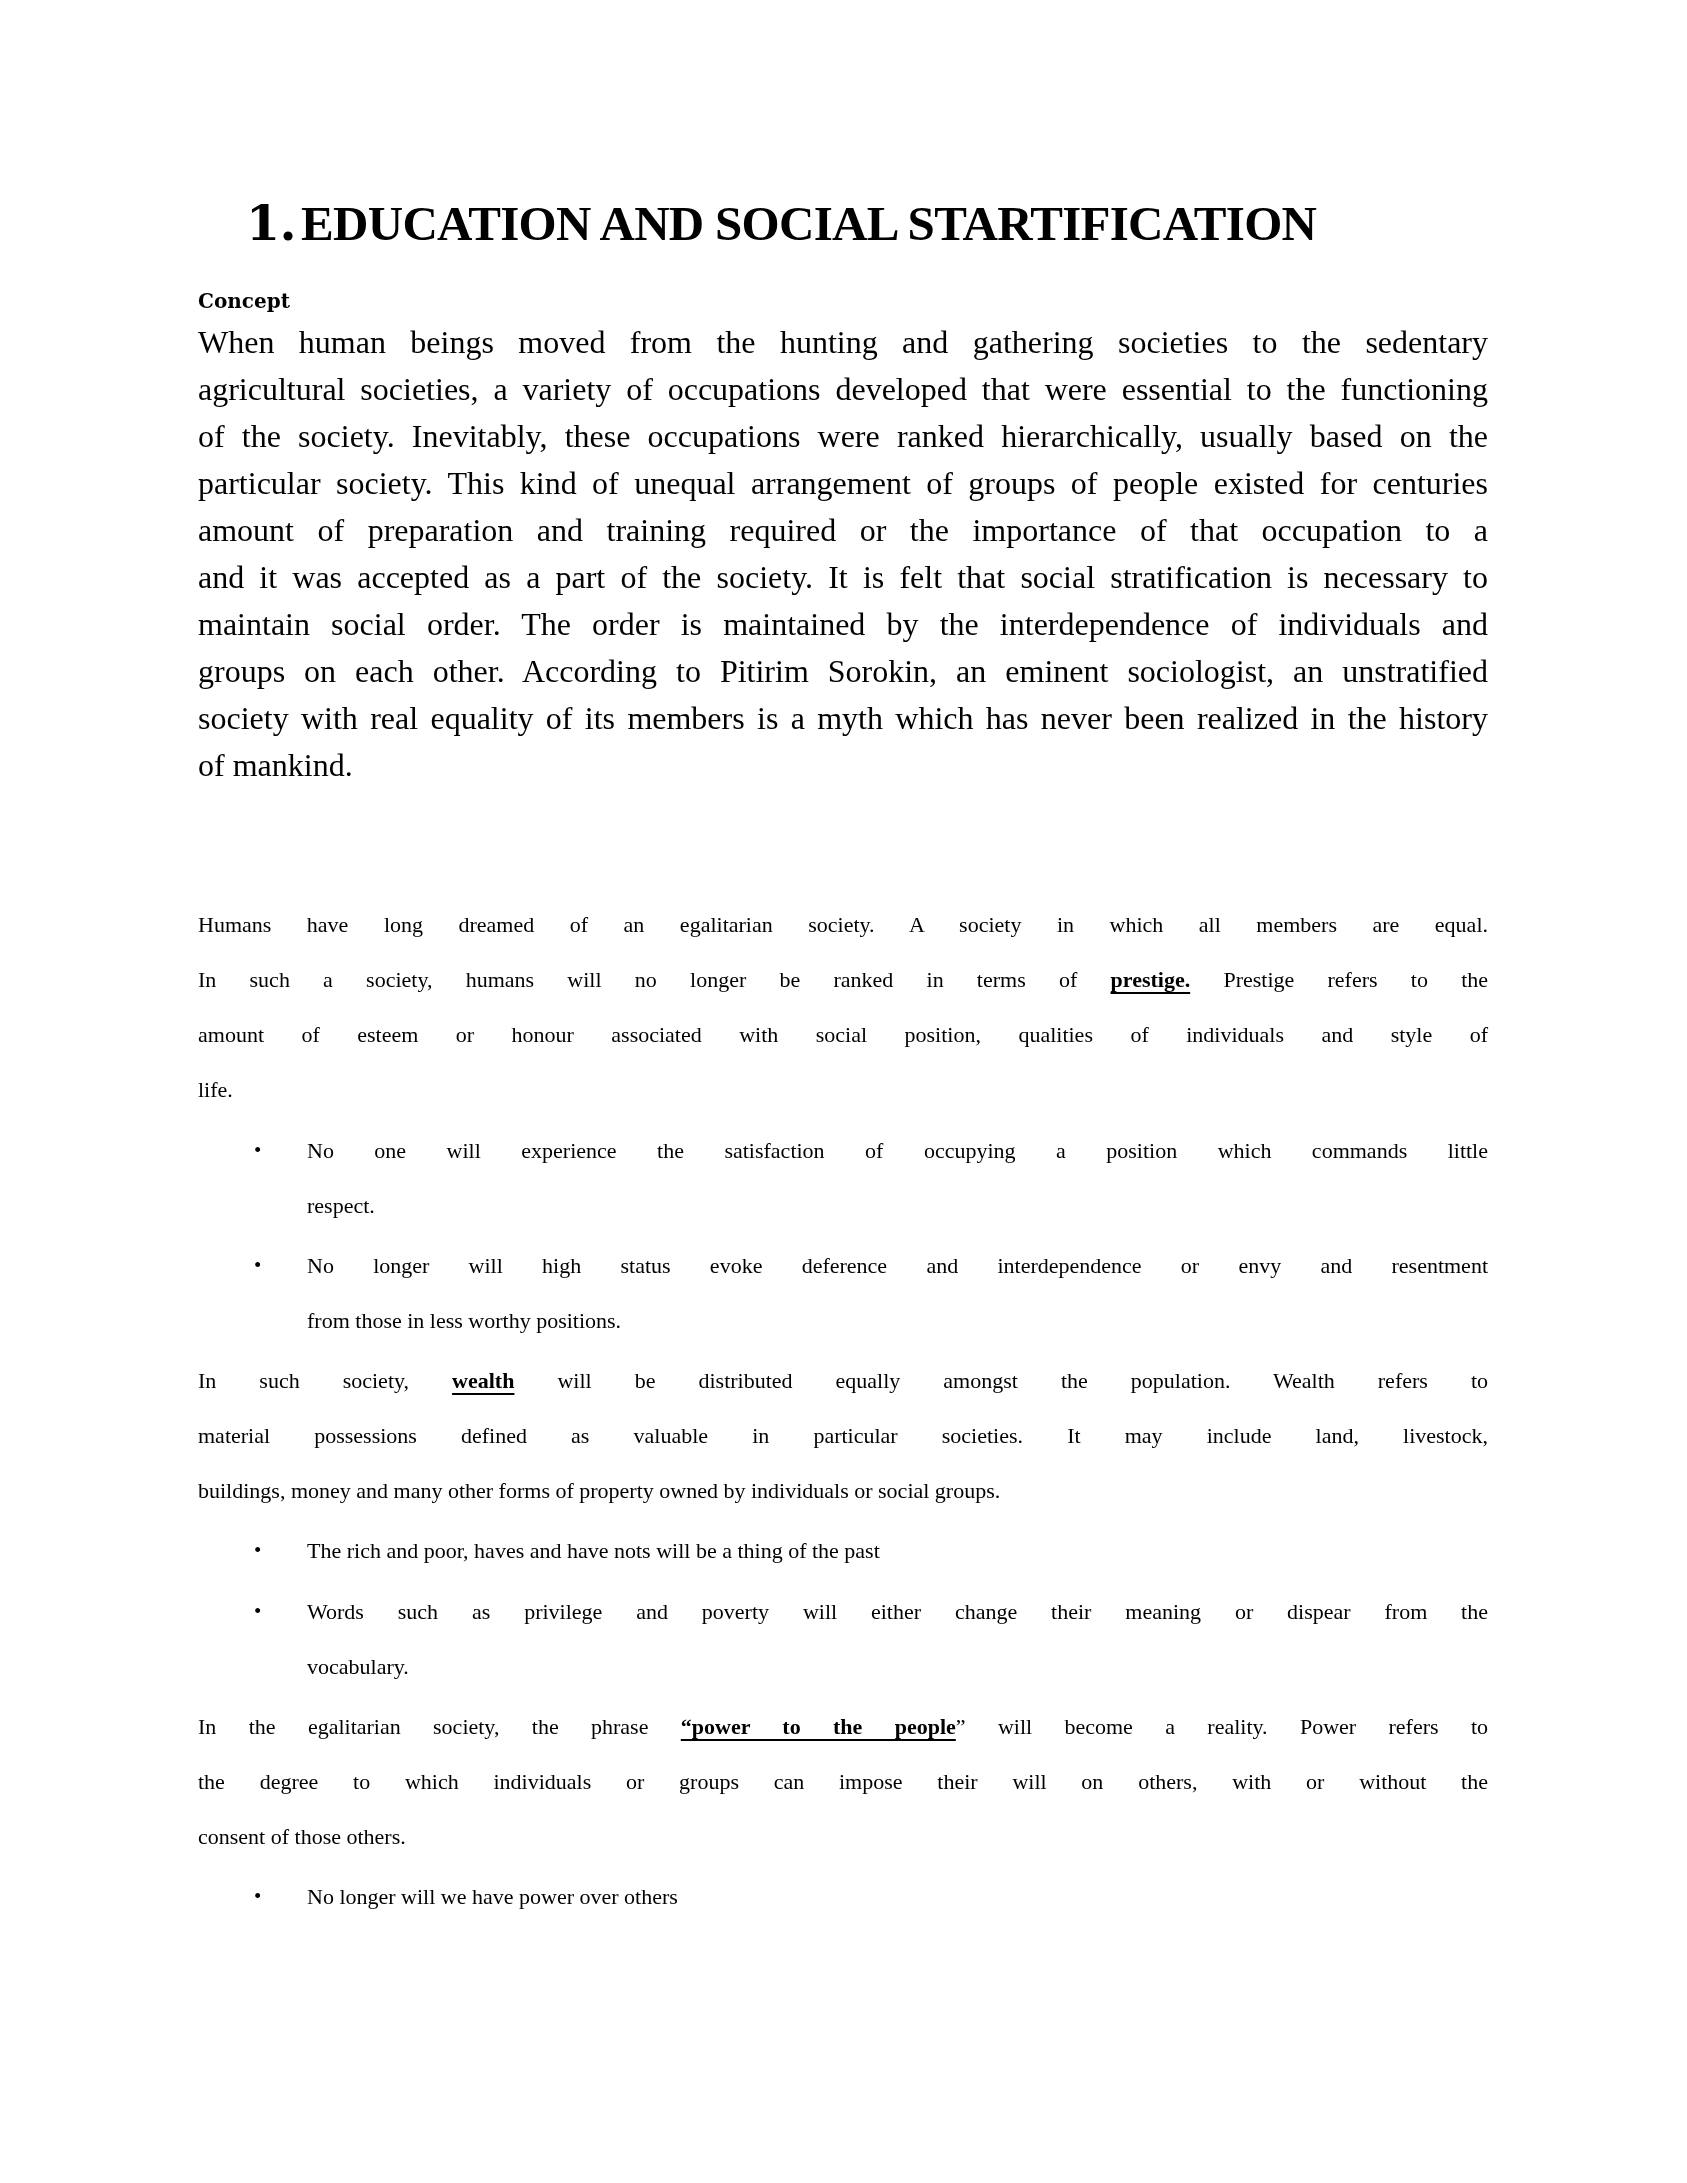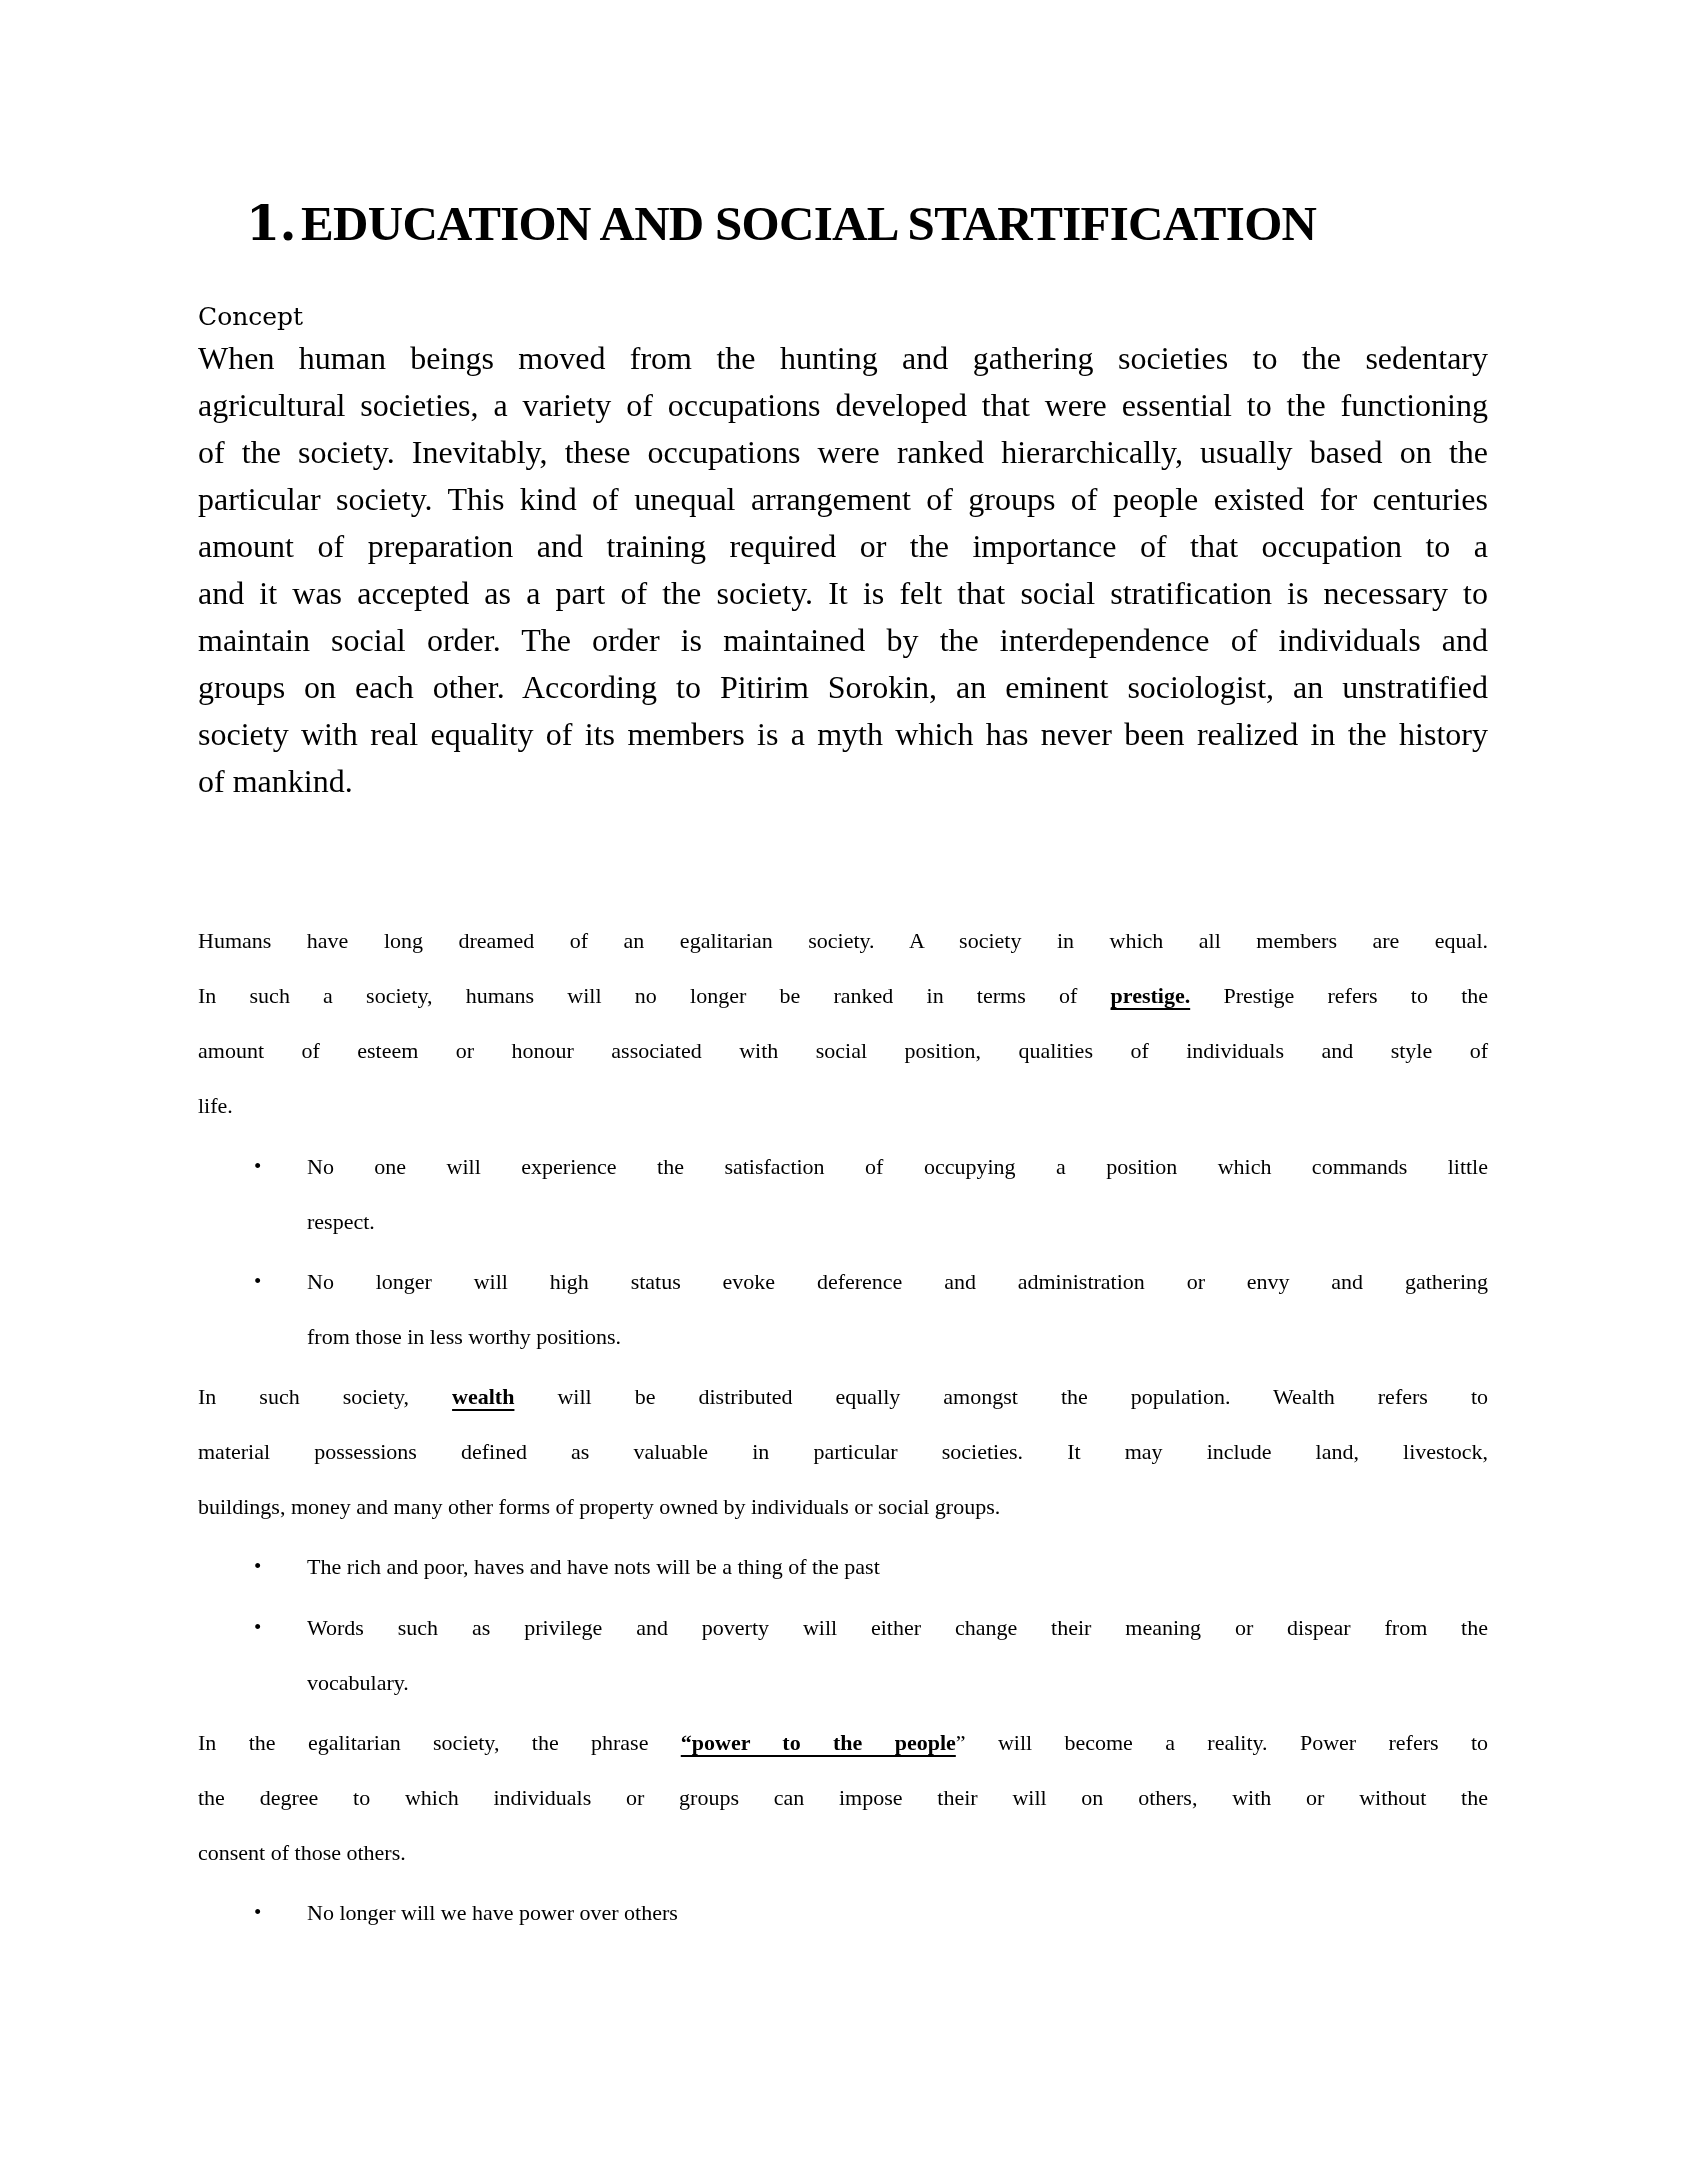--- a/index.html
+++ b/index.html
@@ -25,24 +25,24 @@
     letter-spacing: -0.7px;
   }
   .title-num {
     font-family: "DejaVu Serif", serif;
     margin-right: 5.3px;
   }
   .title-text { font-family: "Liberation Serif", serif; }
 
   
   .concept {
-    margin: 45px 0 0 0;
+    margin: 29px 0 0 0;
     font-family: "DejaVu Serif", serif;
-    font-weight: normal;
-    font-size: 25px;
+    font-weight: bold;
+    font-size: 20px;
     line-height: 36px;
   }
 
   
   .blk { position: relative; }
   .blk.s1 { font-size: 32px; line-height: 47px; margin-top: 0; }
   .blk.s2 { font-size: 22px; line-height: 55px; margin-top: 5.3px; }
 
   .line { text-align: justify; text-align-last: justify; }
   .line.last { text-align-last: left; }
@@ -94,21 +94,21 @@
           <div class="line"><span>amount of esteem or honour associated with social position, qualities of individuals and style of</span></div>
           <div class="line last"><span>life.</span></div>
         </div>
         <div class="blk bullet s2">
           <span class="dot">•</span>
           <div class="line"><span>No one will experience the satisfaction of occupying a position which commands little</span></div>
           <div class="line last"><span>respect.</span></div>
         </div>
         <div class="blk bullet s2">
           <span class="dot">•</span>
-          <div class="line"><span>No longer will high status evoke deference and administration or envy and gathering</span></div>
+          <div class="line"><span>No longer will high status evoke deference and interdependence or envy and resentment</span></div>
           <div class="line last"><span>from those in less worthy positions.</span></div>
         </div>
         <div class="blk para s2">
           <div class="line"><span>In such society, </span><span class="u">wealth</span><span> will be distributed equally amongst the population. Wealth refers to</span></div>
           <div class="line"><span>material possessions defined as valuable in particular societies. It may include land, livestock,</span></div>
           <div class="line last"><span>buildings, money and many other forms of property owned by individuals or social groups.</span></div>
         </div>
         <div class="blk bullet s2">
           <span class="dot">•</span>
           <div class="line last"><span>The rich and poor, haves and have nots will be a thing of the past</span></div>

